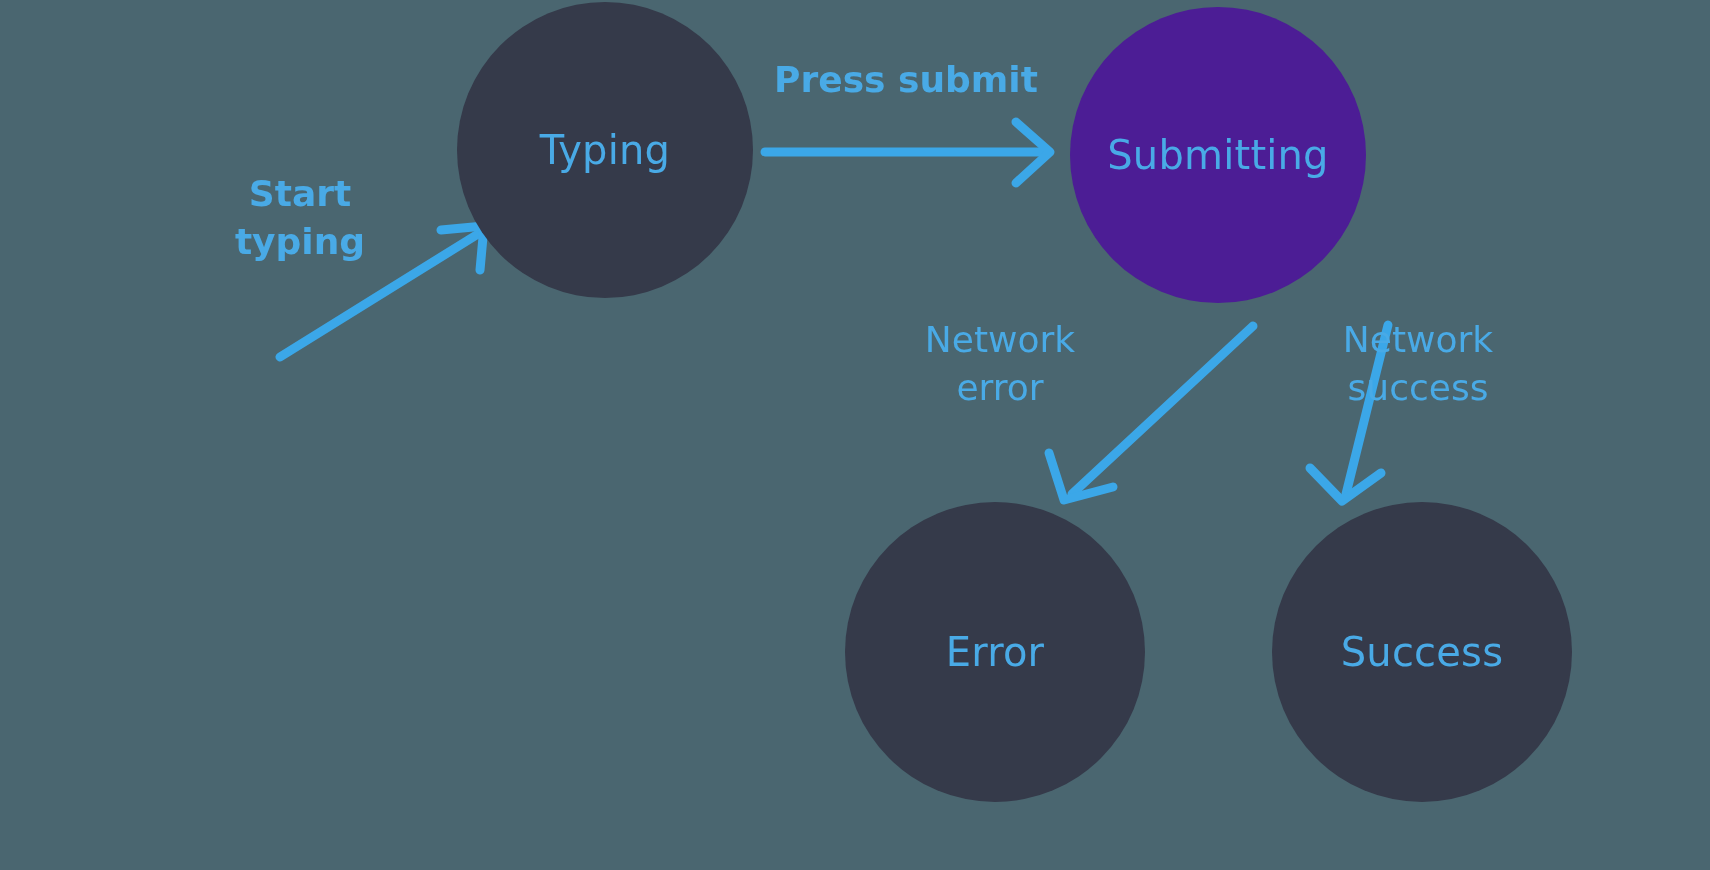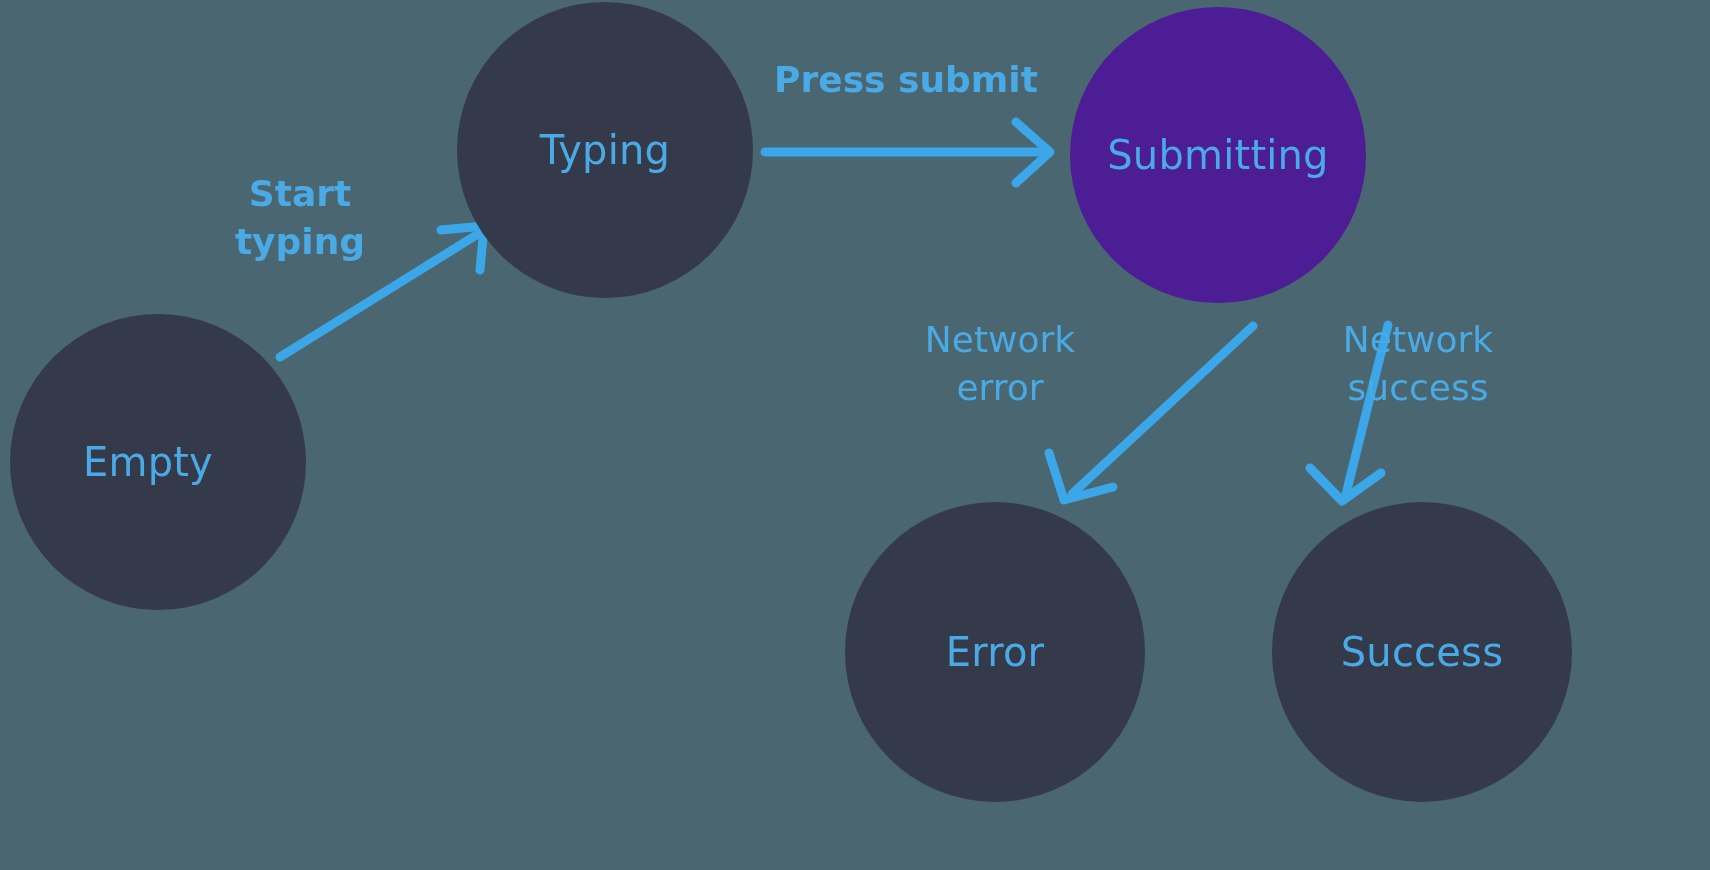--- a/index.html
+++ b/index.html
@@ -78,23 +78,20 @@
       <line x1="1253" y1="326" x2="1072" y2="494" stroke="#3ba7e8" stroke-width="9" stroke-linecap="round"></line>
       <polyline points="1049,453 1064,500 1113,487" fill="none" stroke="#3ba7e8" stroke-width="9" stroke-linecap="round" stroke-linejoin="round"></polyline>
     </g>
 
     <g>
       <line x1="1388" y1="325" x2="1346" y2="494" stroke="#3ba7e8" stroke-width="9" stroke-linecap="round"></line>
       <polyline points="1310,468 1342,501 1381,473" fill="none" stroke="#3ba7e8" stroke-width="9" stroke-linecap="round" stroke-linejoin="round"></polyline>
     </g>
   </svg>
 
-  <div class="node" id="node-empty" style="left: 10px; top: 314px; width: 296px; height: 296px; background: rgb(53, 58, 74);">
-    <span class="node-label" style="color: rgb(73, 170, 230); transform: translate(-10px, 0px);">Empty</span>
-  </div>
 
   <div class="node" id="node-typing" style="left: 457px; top: 2px; width: 296px; height: 296px; background: rgb(53, 58, 74);">
     <span class="node-label" style="color: rgb(73, 170, 230); transform: translate(0px, 0px);">Typing</span>
   </div>
 
   <div class="node" id="node-submitting" style="left: 1070px; top: 7px; width: 296px; height: 296px; background: #4c1d95;">
     <span class="node-label" style="color: rgb(73, 170, 230); transform: translate(0px, 0px);">Submitting</span>
   </div>
 
   <div class="node" id="node-error" style="left: 845px; top: 502px; width: 300px; height: 300px; background: rgb(53, 58, 74);">

